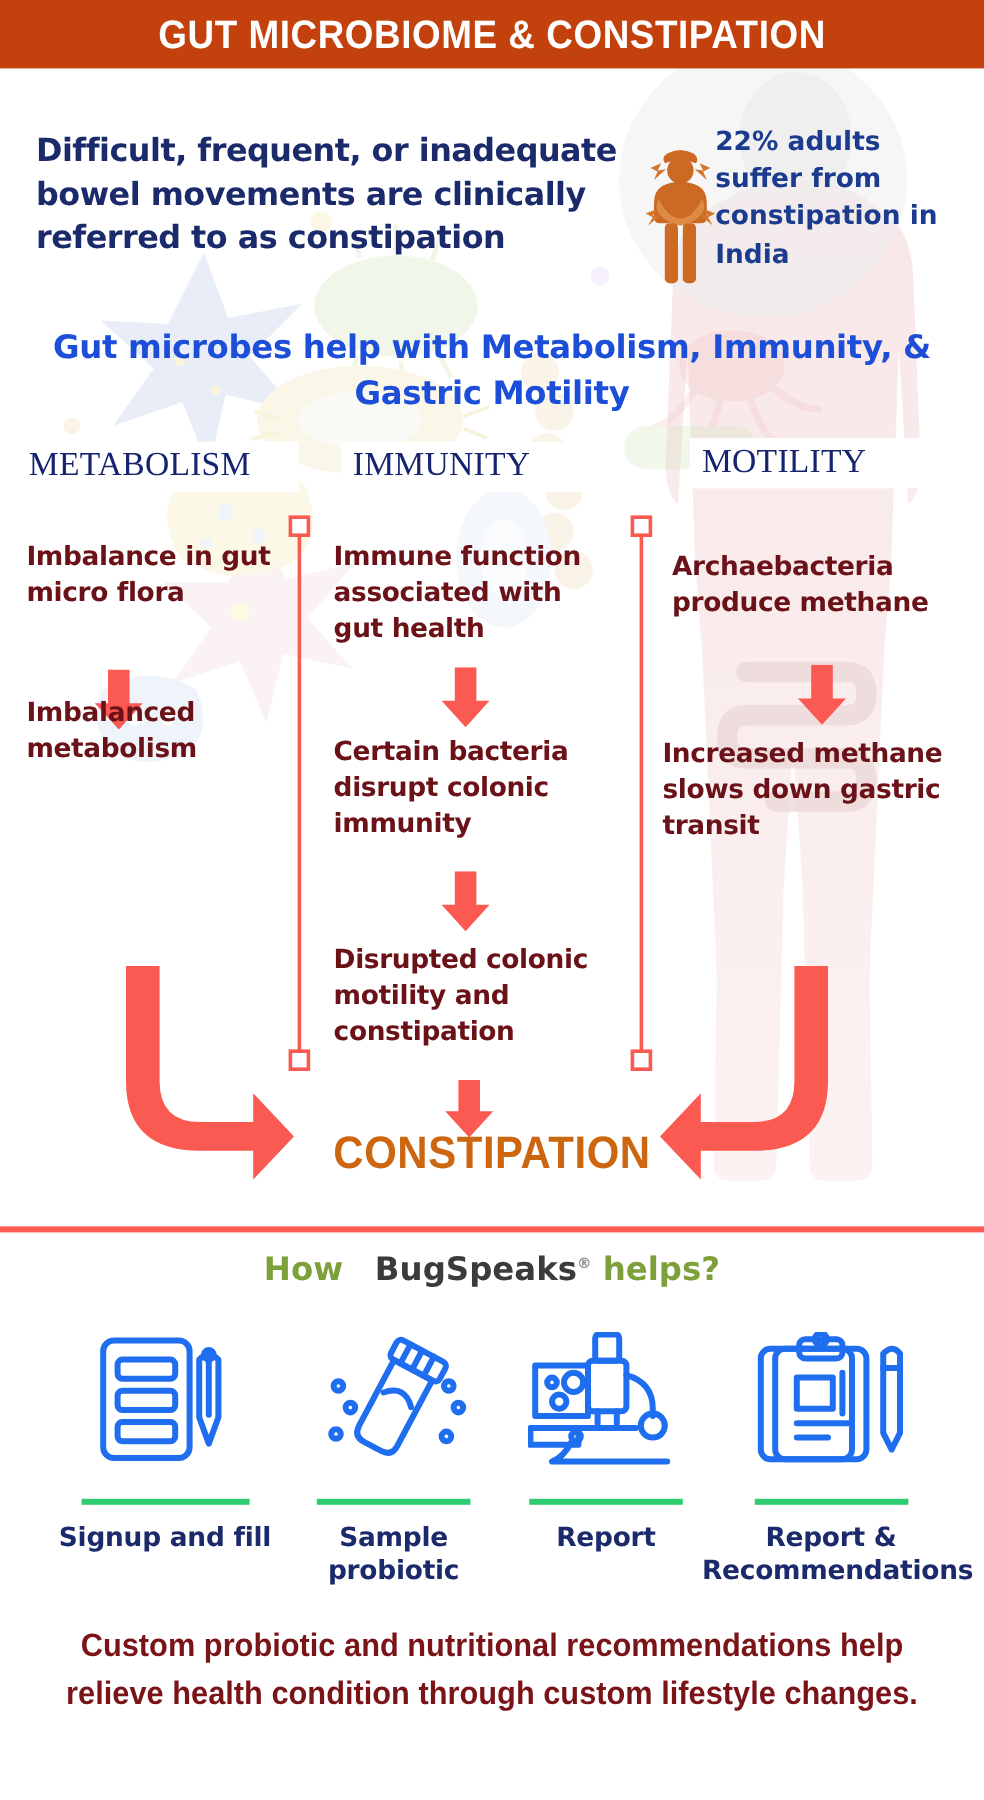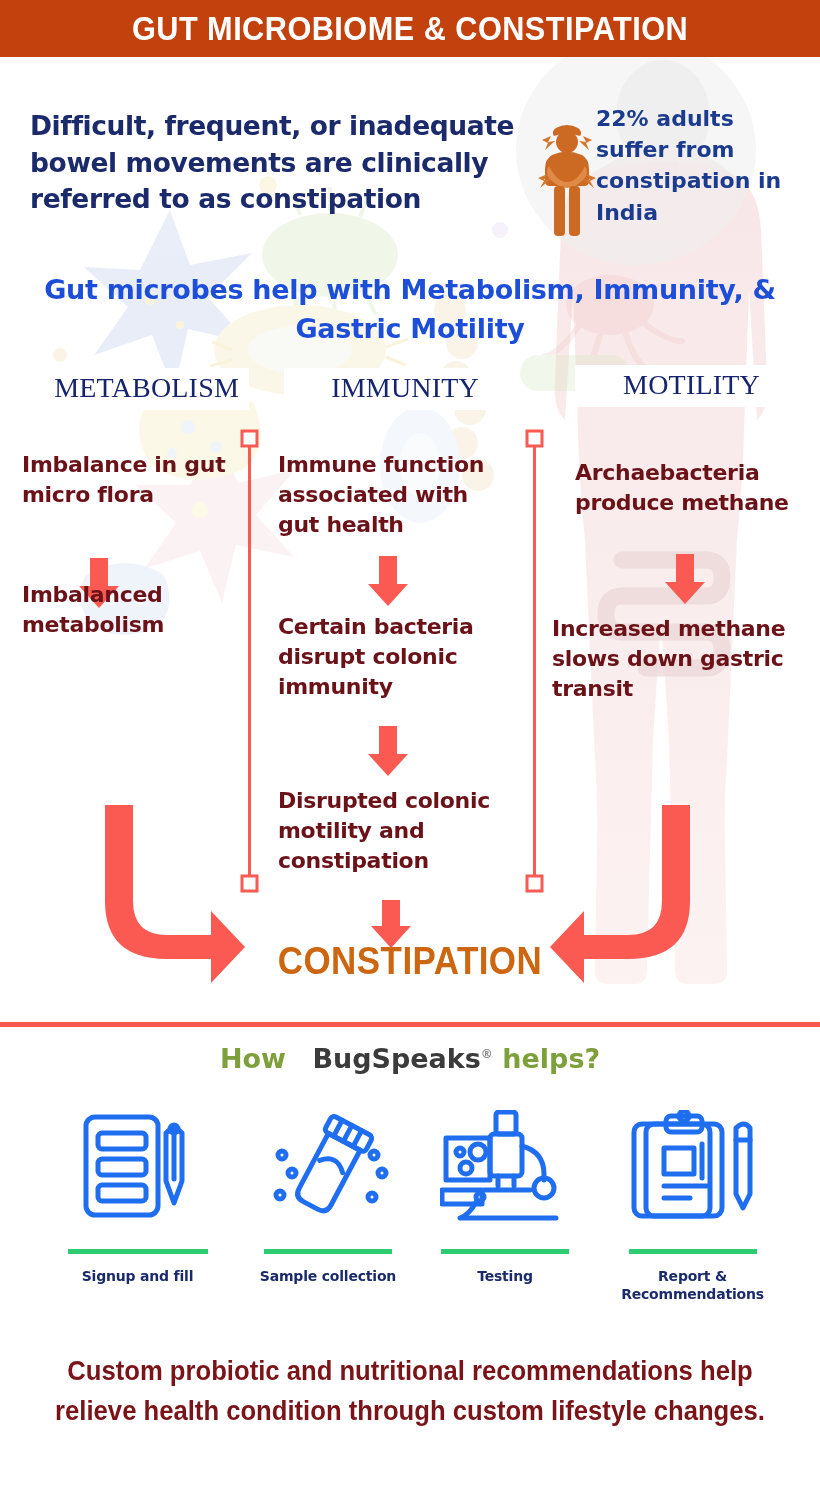--- a/index.html
+++ b/index.html
@@ -45,21 +45,21 @@
     text-align:center; color:#1d4ed8; font-size:27px; font-weight:bold;
     line-height:1.45; font-family:"DejaVu Sans","Liberation Sans",sans-serif;
     letter-spacing:-0.3px;
   }
 
   
   .col-head {
     position:absolute; z-index:6; background:#ffffff;
     color:#16236e; font-size:28px; font-weight:normal;
     font-family:"Liberation Serif","DejaVu Serif",serif;
-    text-align:right; padding:4px 10px 6px 10px;
+    text-align:left; padding:4px 10px 6px 10px;
     letter-spacing:0.2px;
   }
   #head-metabolism { left:14px;  top:368px; width:235px; }
   #head-immunity   { left:284px; top:368px; width:205px; }
   #head-motility   { left:575px; top:365px; width:195px; }
 
   .col-text {
     position:absolute; z-index:6;
     color:#6b1118; font-weight:bold; font-size:22px; line-height:1.36;
     font-family:"DejaVu Sans","Liberation Sans",sans-serif;
@@ -95,21 +95,21 @@
   }
   .helps-green { color:#7ea03a; }
   .helps-dark  { color:#3b3b3b;margin-left:17px; }
   .helps-reg   { color:#8a8a8a; font-size:12px; vertical-align:super; }
 
   .steps { position:absolute; left:0; top:1098px; width:820px; height:240px; z-index:8; }
   .step  { position:absolute; text-align:center; }
   .step-icon { height:135px; display:flex; align-items:center; justify-content:center; }
   .step-bar  { height:5px; background:#2ecc71; margin:16px auto 14px auto; }
   .step-label {
-    color:#1b2a6b; font-size:14px; font-weight:bold; line-height:1.25;
+    color:#1b2a6b; font-size:22px; font-weight:bold; line-height:1.25;
     font-family:"DejaVu Sans","Liberation Sans",sans-serif; letter-spacing:-0.2px;
   }
   #step-0 { left:30px;  width:215px; }
   #step-1 { left:228px; width:200px; }
   #step-2 { left:420px; width:170px; }
   #step-3 { left:585px; width:215px; }
   #step-0 .step-bar { width:140px; }
   #step-1 .step-bar { width:128px; }
   #step-2 .step-bar { width:128px; }
   #step-3 .step-bar { width:128px; }
@@ -294,21 +294,21 @@
     <path d="M14 0 h18 v28 h11 L23 50 L3 28 h11 z" fill="#fa5a52"></path>
   </svg>
 </div>
 <div class="col-text" style="left:278px; top:786px; width:225px;">Disrupted colonic motility and constipation</div>
 <div class="arrow-down" style="left:368px; top:900px;">
   <svg width="46" height="48" viewBox="0 0 46 48" xmlns="http://www.w3.org/2000/svg">
     <path d="M14 0 h18 v26 h11 L23 48 L3 26 h11 z" fill="#fa5a52"></path>
   </svg>
 </div>
 
-<div class="col-text" style="left:560px; top:458px; width:240px;margin-left:15px;">Archaebacteria produce methane</div>
+<div class="col-text" style="left:560px; top:458px; width:240px;">Archaebacteria produce methane</div>
 <div class="arrow-down" style="left:662px; top:554px;">
   <svg width="46" height="50" viewBox="0 0 46 50" xmlns="http://www.w3.org/2000/svg">
     <path d="M14 0 h18 v28 h11 L23 50 L3 28 h11 z" fill="#fa5a52"></path>
   </svg>
 </div>
 <div class="col-text" style="left:552px; top:614px; width:255px;">Increased methane slows down gastric transit</div>
 
 <div class="curve-left">
   <svg width="160" height="190" viewBox="0 0 160 190" xmlns="http://www.w3.org/2000/svg">
     <path d="M10 0 h28 v96 q0 34 34 34 h44 v-24 l34 36 l-34 36 v-24 h-44 q-62 0 -62 -58 z" fill="#fa5a52"></path>
@@ -357,21 +357,21 @@
         </g>
         <circle cx="16" cy="44" r="4"></circle>
         <circle cx="26" cy="62" r="4"></circle>
         <circle cx="14" cy="84" r="4"></circle>
         <circle cx="108" cy="44" r="4"></circle>
         <circle cx="116" cy="62" r="4"></circle>
         <circle cx="106" cy="86" r="4"></circle>
       </svg>
     </div>
     <div class="step-bar"></div>
-    <div class="step-label">Sample collection</div>
+    <div class="step-label">Sample probiotic</div>
   </div>
 
   <div class="step" id="step-2">
     <div class="step-icon">
       <svg width="130" height="112" viewBox="0 0 130 112" xmlns="http://www.w3.org/2000/svg" fill="none" stroke="#1f6ef0" stroke-width="5" stroke-linecap="round" stroke-linejoin="round">
         <rect x="56" y="2" width="20" height="22" rx="3"></rect>
         <rect x="50" y="24" width="32" height="42" rx="4"></rect>
         <path d="M58 66 v10 M74 66 v10"></path>
         <path d="M6 28 h44 v42 H6 z"></path>
         <circle cx="20" cy="42" r="4"></circle>
@@ -379,21 +379,21 @@
         <circle cx="26" cy="58" r="6"></circle>
         <path d="M82 36 q22 6 22 28 v6"></path>
         <circle cx="104" cy="78" r="10"></circle>
         <path d="M44 80 h46"></path>
         <path d="M2 80 h40 v14 H2 z"></path>
         <circle cx="40" cy="87" r="4"></circle>
         <path d="M36 92 q-6 12 -16 16 h96"></path>
       </svg>
     </div>
     <div class="step-bar"></div>
-    <div class="step-label">Testing</div>
+    <div class="step-label">Report</div>
   </div>
 
   <div class="step" id="step-3">
     <div class="step-icon">
       <svg width="125" height="112" viewBox="0 0 125 112" xmlns="http://www.w3.org/2000/svg" fill="none" stroke="#1f6ef0" stroke-width="5" stroke-linecap="round" stroke-linejoin="round">
         <rect x="4" y="14" width="76" height="92" rx="8"></rect>
         <rect x="16" y="14" width="76" height="92" rx="8"></rect>
         <rect x="36" y="6" width="36" height="16" rx="5"></rect>
         <circle cx="54" cy="6" r="5"></circle>
         <rect x="34" y="38" width="30" height="26"></rect>

